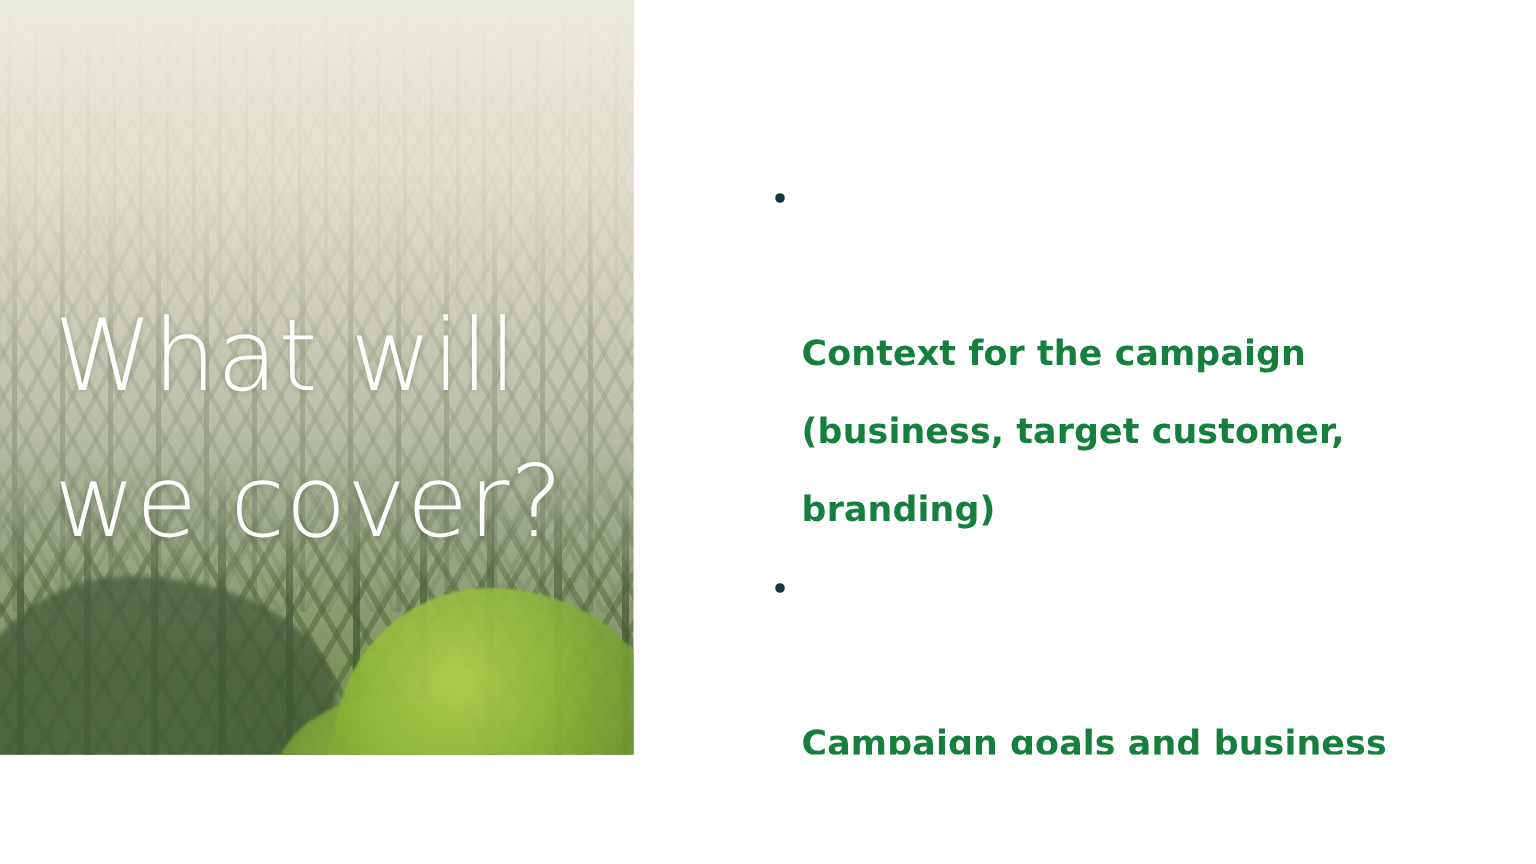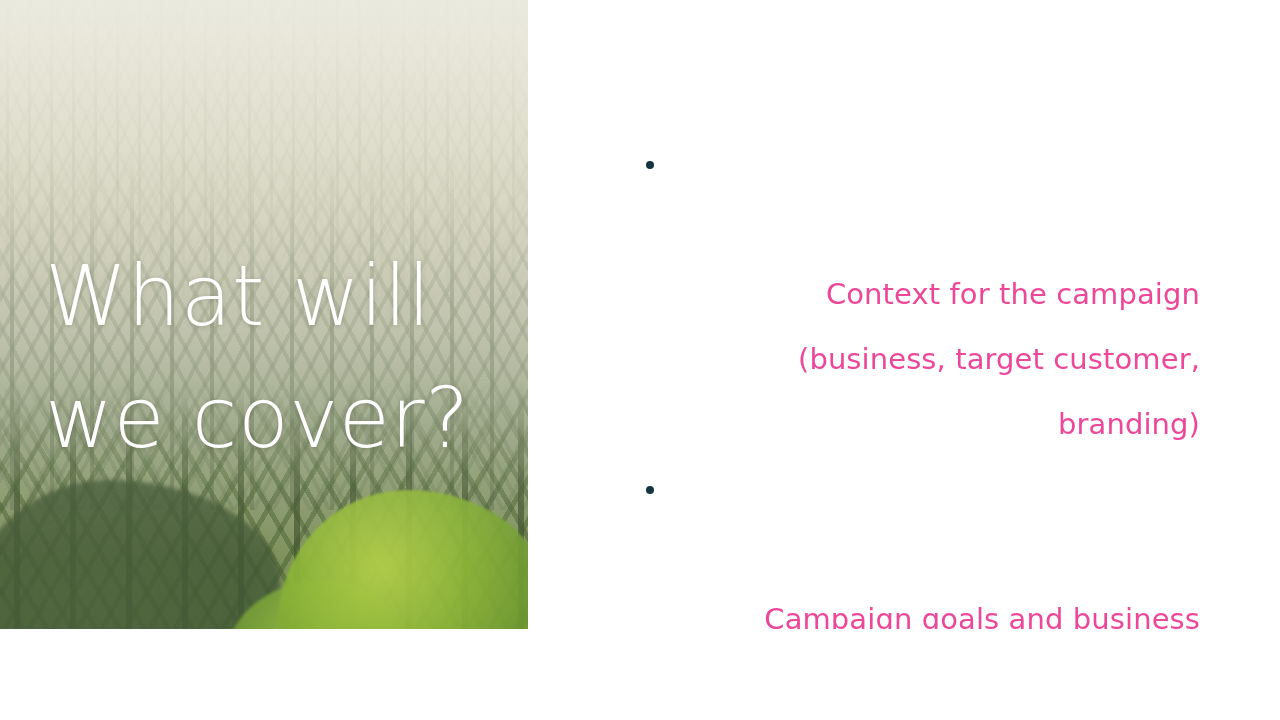--- a/index.html
+++ b/index.html
@@ -178,28 +178,27 @@
     top: 132px;
     width: 560px;
     margin: 0;
     padding: 0;
     list-style: none;
   }
   .bullet-item {
     position: relative;
     padding-left: 28px;
     margin: 0 0 0 0;
-    color: #ec4899;
+    color: #15803d;
     font-family: "DejaVu Sans", sans-serif;
-    font-weight: 400;
+    font-weight: 700;
     font-size: 29px;
     line-height: 65px;
     letter-spacing: 0.1px;
     white-space: pre-line;
-    text-align: right;
   }
   .bullet-dot {
     position: absolute;
     left: 6px;
     top: 29px;
     width: 8px;
     height: 8px;
     border-radius: 50%;
     background: #123540;
   }

